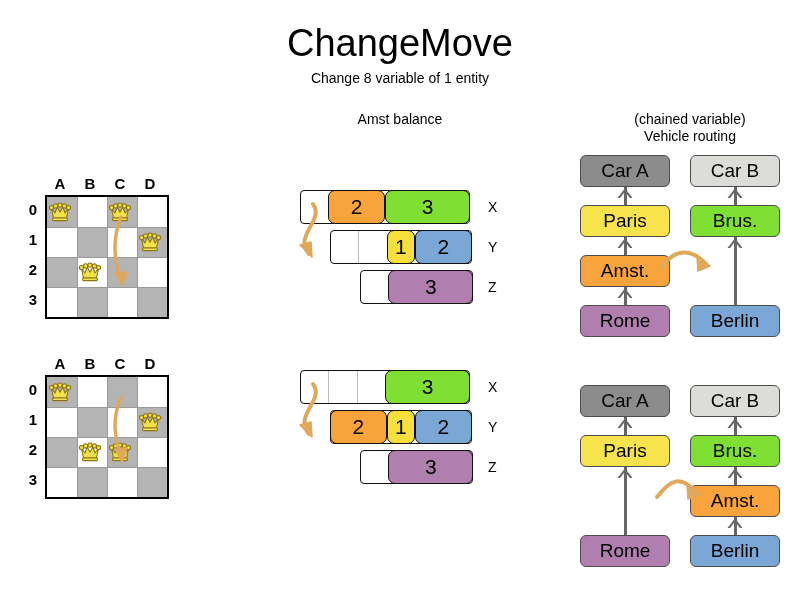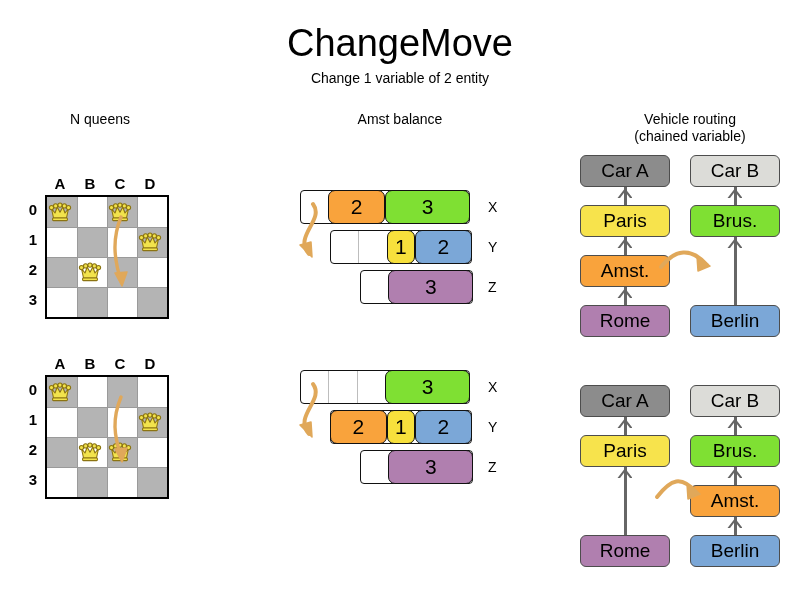--- a/index.html
+++ b/index.html
@@ -71,27 +71,26 @@
   }
   .link{position:absolute;width:3px;background:#666;}
   .link-head{position:absolute;width:18px;height:10px;}
 </style>
 </head>
 <body>
 
 <div class="page">
 
   <div class="title">ChangeMove</div>
-  <div class="subtitle">Change 1 variable of 2 entity</div>
-
-  <div class="section-head" id="head-queens">N queens</div>
+  <div class="subtitle">Change 8 variable of 1 entity</div>
+
   <div class="section-head" id="head-cloud">Amst balance</div>
   <div class="section-head" id="head-vrp">
+    <div>(chained variable)</div>
     <div>Vehicle routing</div>
-    <div>(chained variable)</div>
   </div>
 
   <div class="board" id="board-before" style="left:25px;top:175px;width:160px;height:160px;">
       <div class="collabel" style="left: 20px;">A</div>
       <div class="collabel" style="left: 50px;">B</div>
       <div class="collabel" style="left: 80px;">C</div>
       <div class="collabel" style="left: 110px;">D</div>
       <div class="rowlabel" style="top: 20px;">0</div>
       <div class="rowlabel" style="top: 50px;">1</div>
       <div class="rowlabel" style="top: 80px;">2</div>

